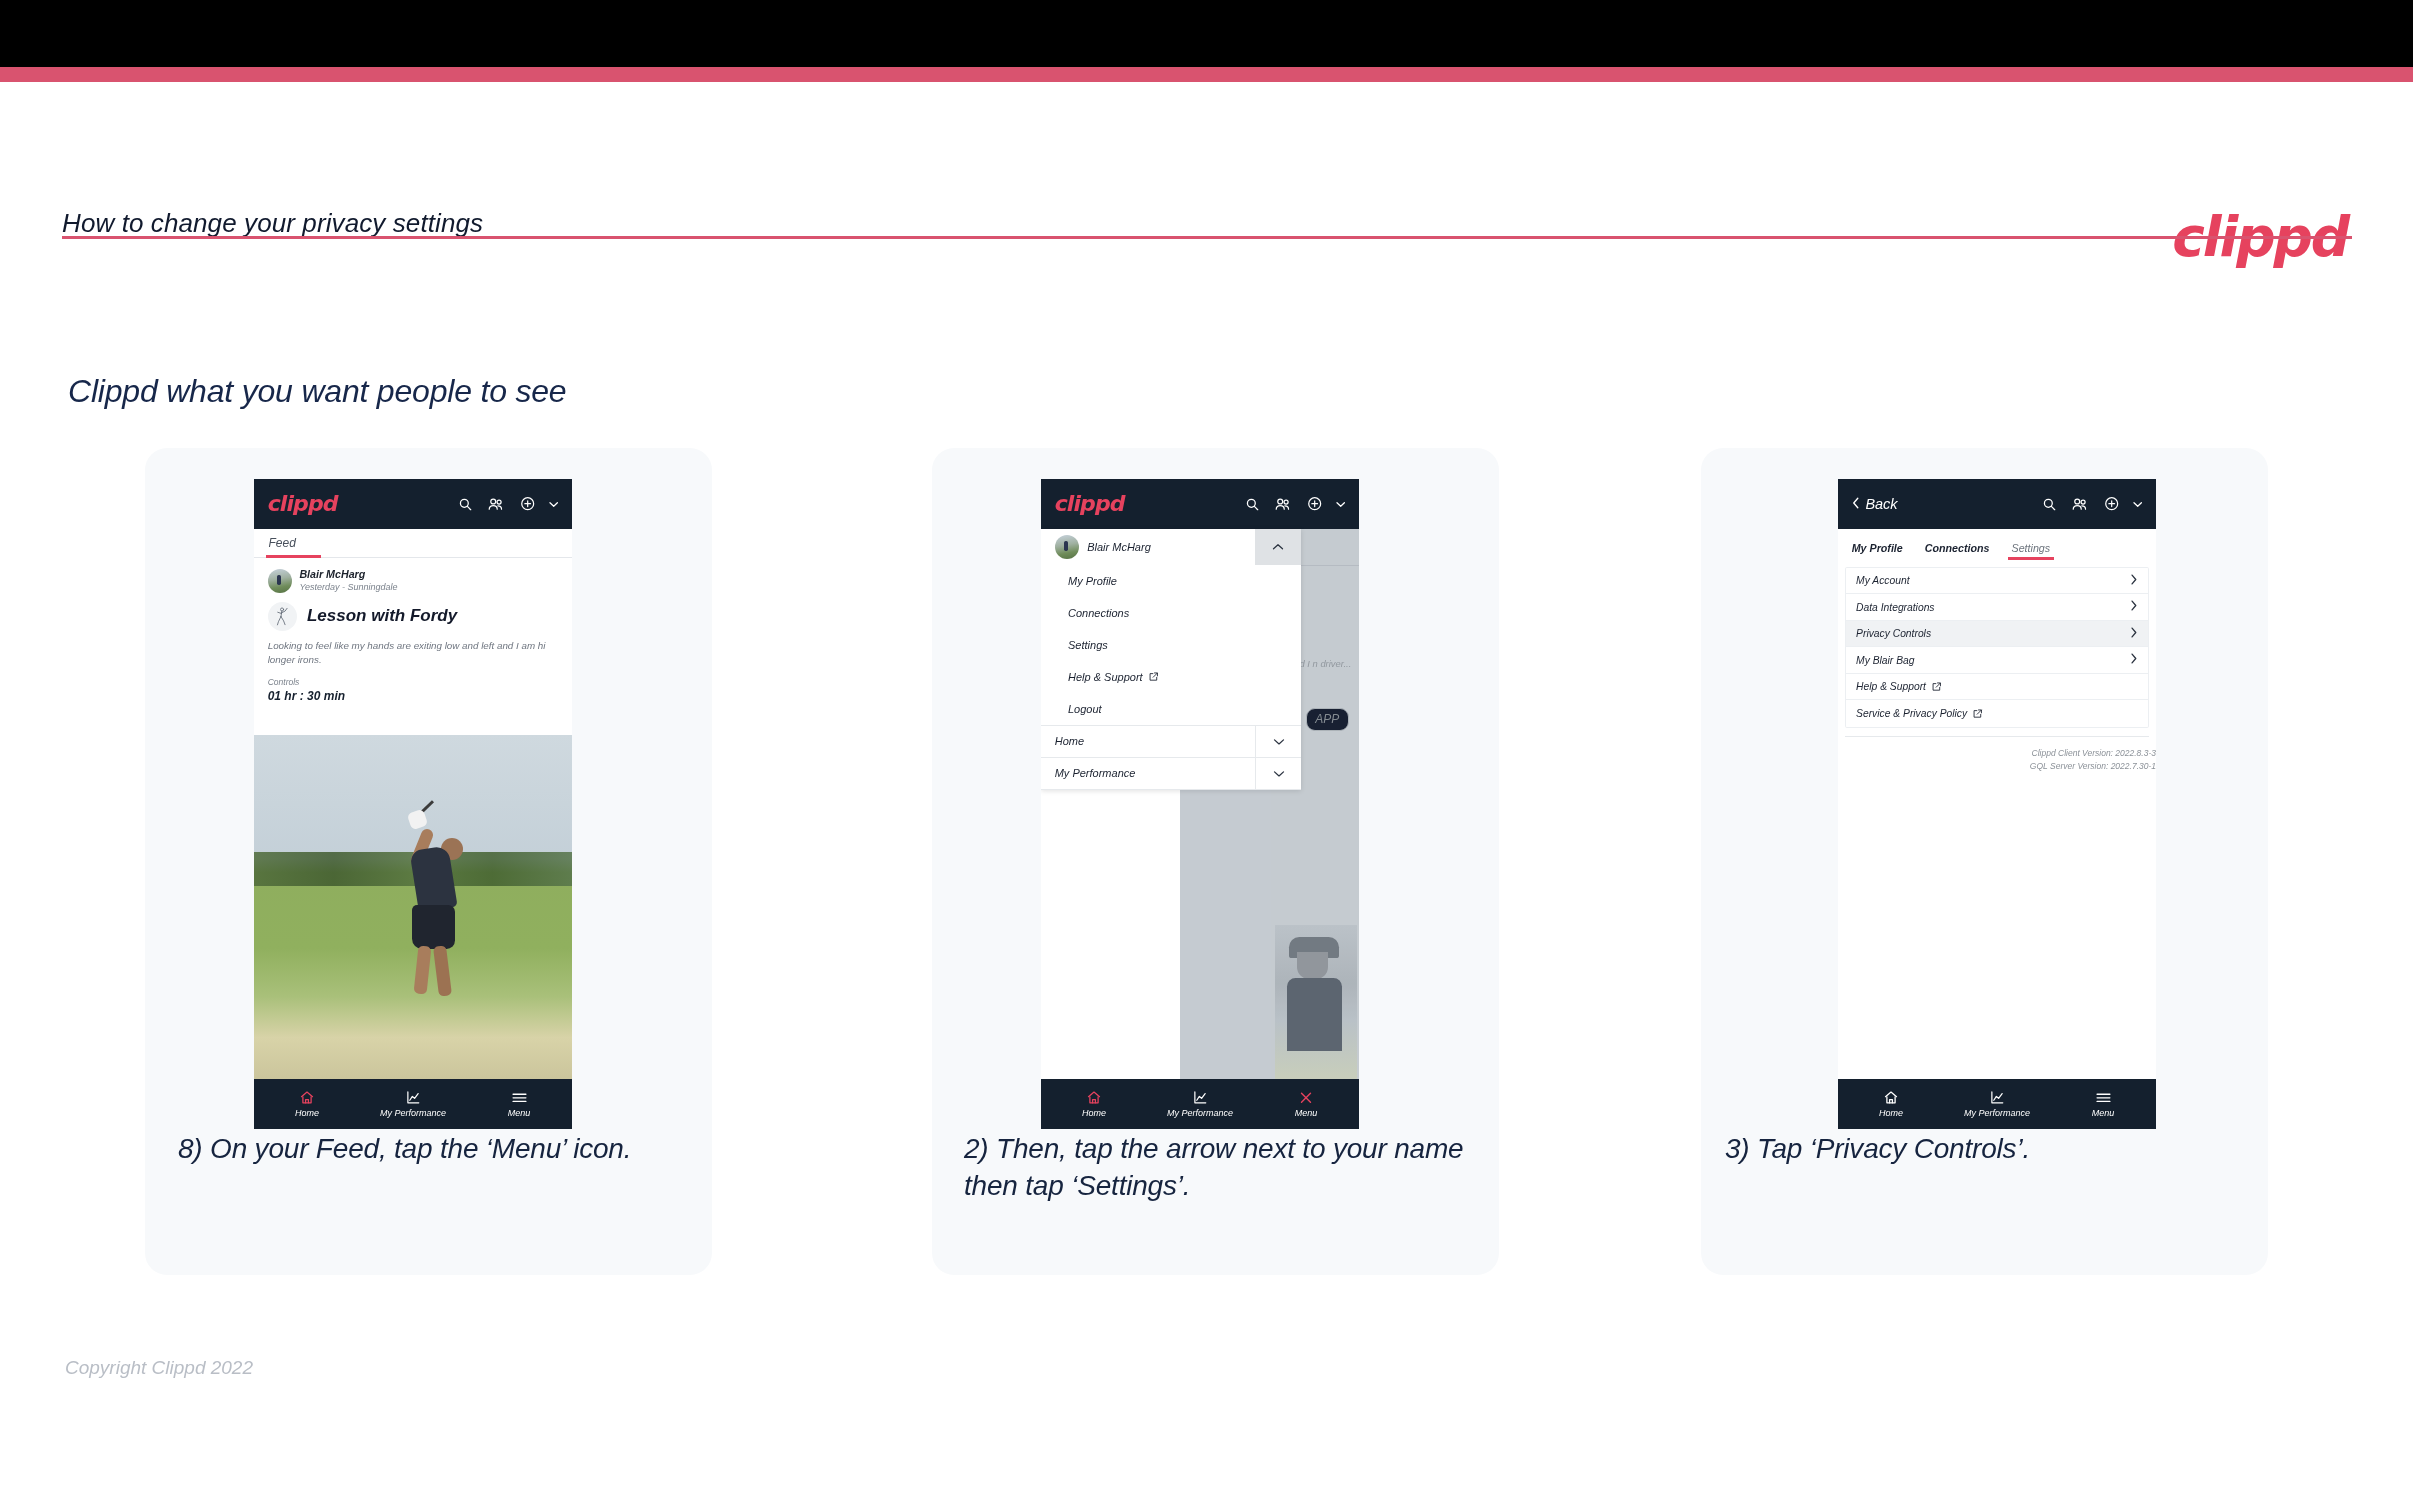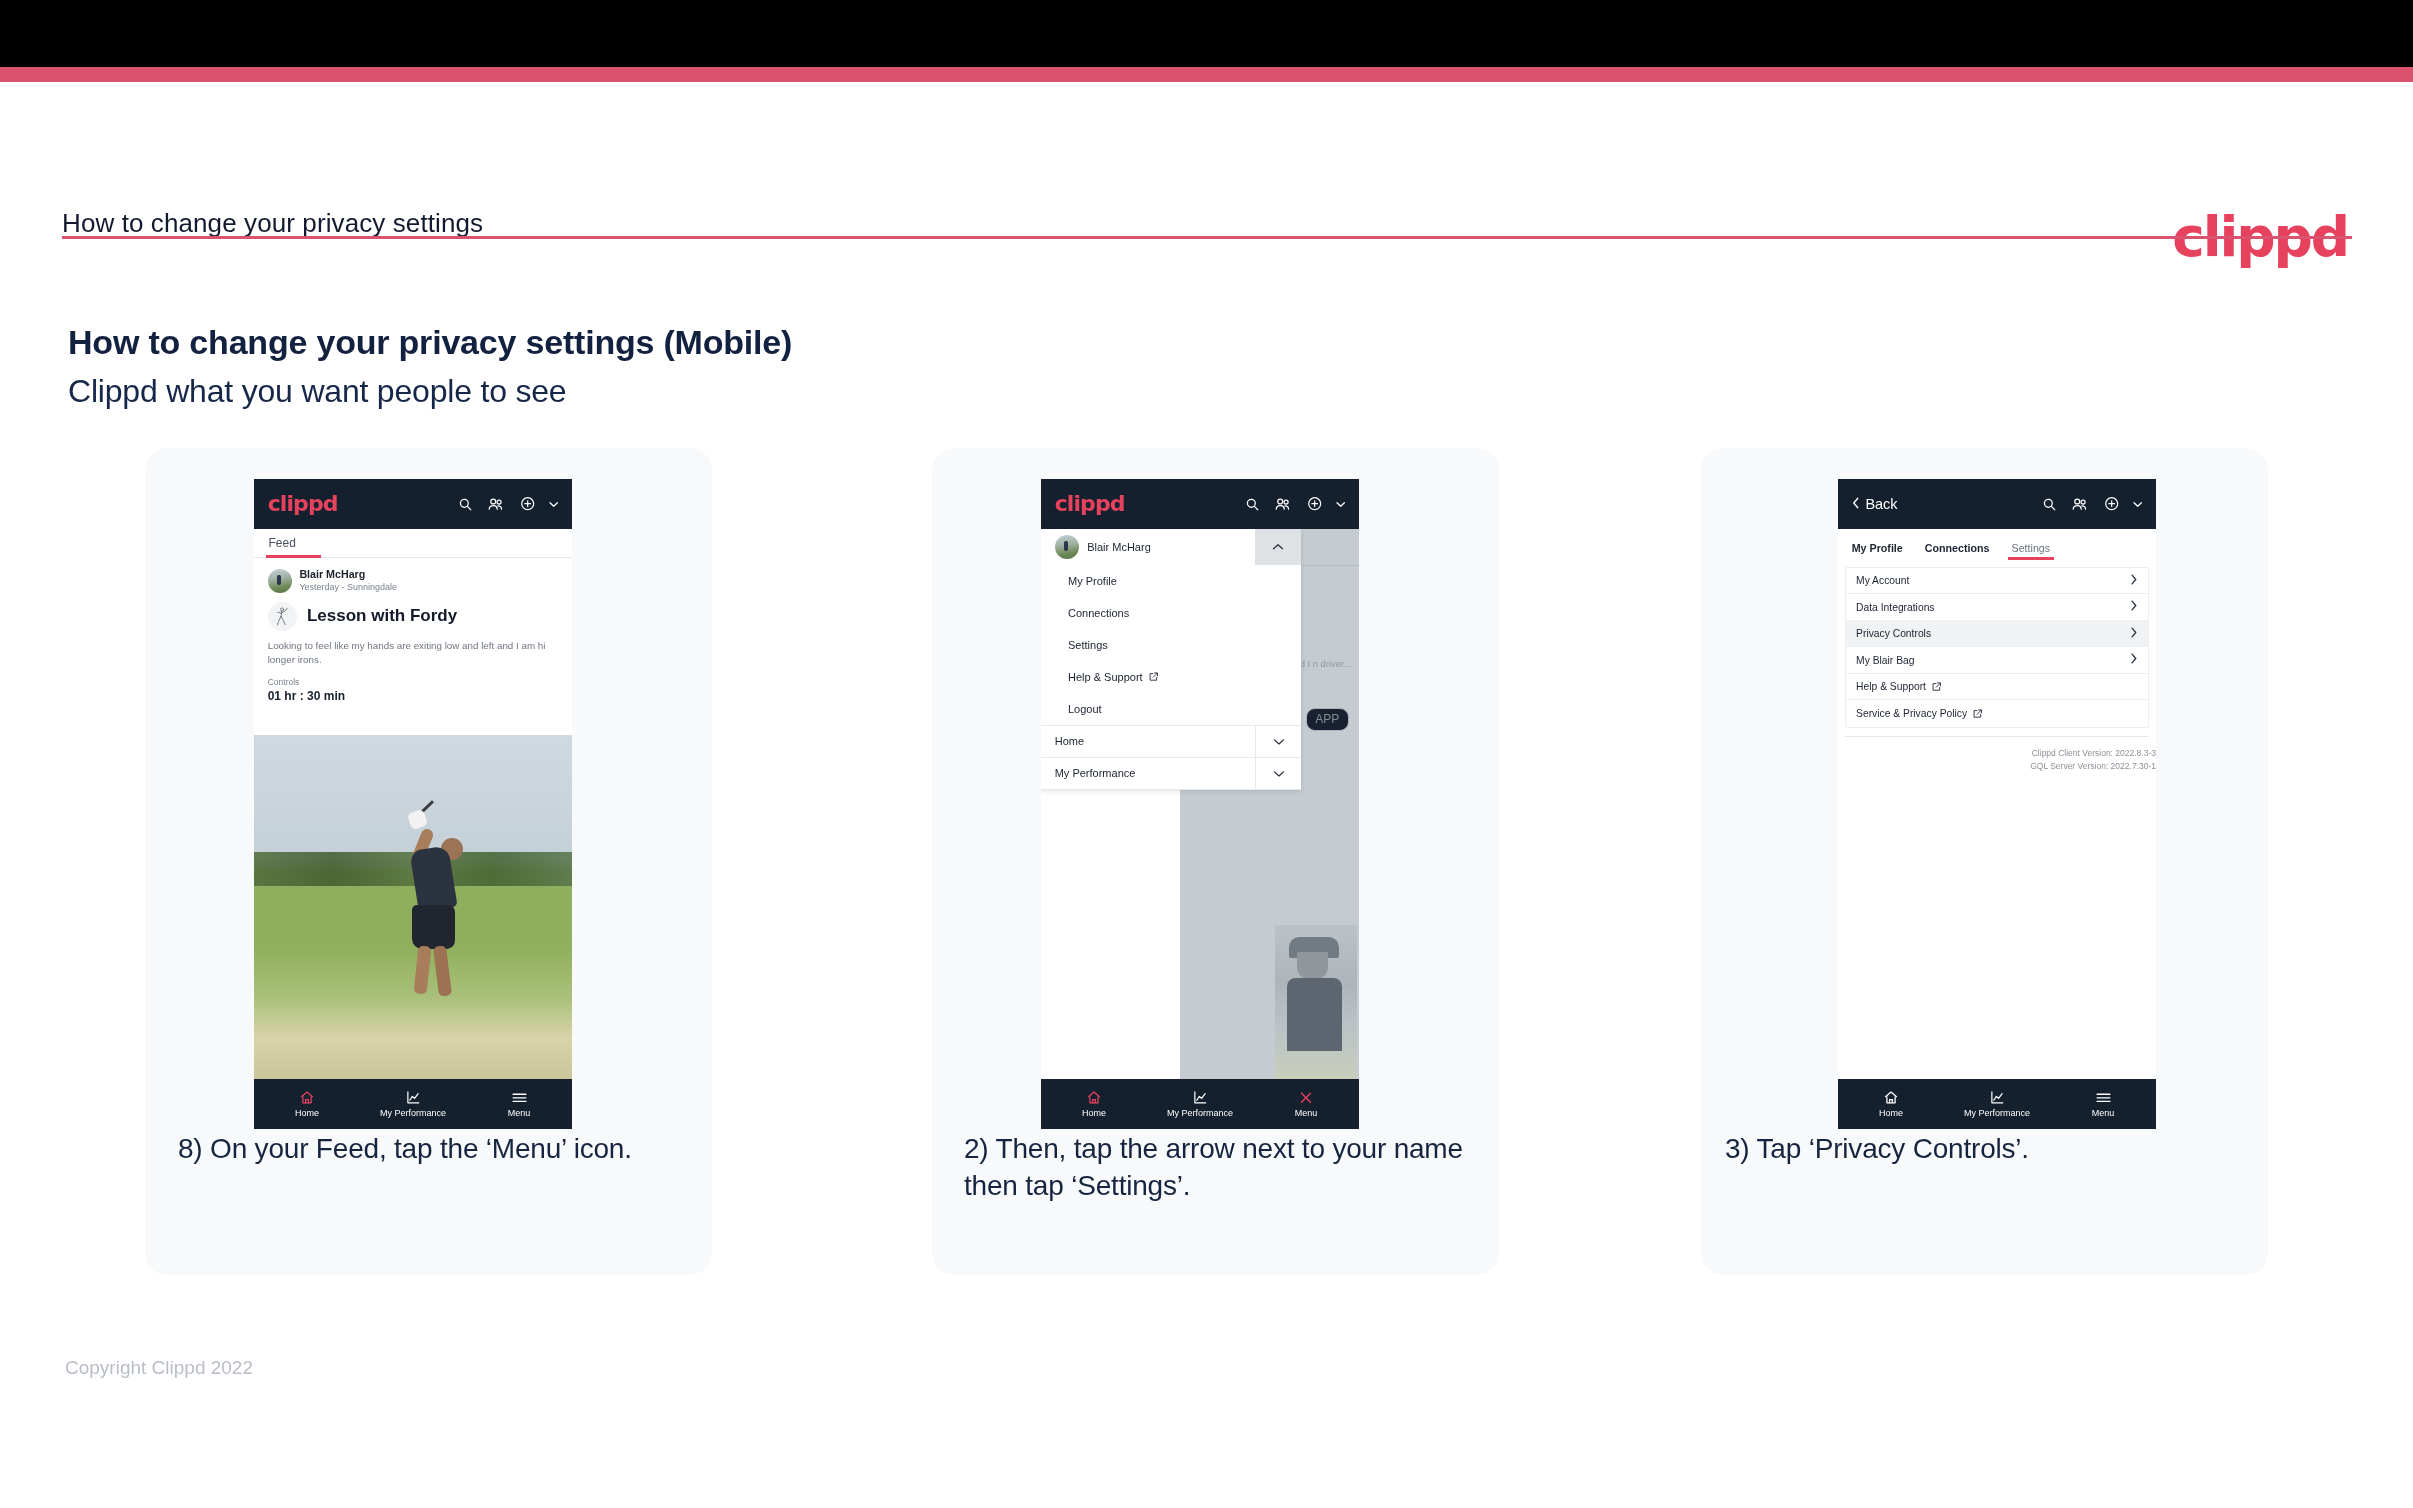--- a/index.html
+++ b/index.html
@@ -3,21 +3,21 @@
 <meta charset="utf-8">
 <style>
   * { box-sizing: border-box; margin: 0; padding: 0; }
   html, body {
     width: 2413px; height: 1508px;
     background: #ffffff;
     font-family: "Liberation Sans", sans-serif;
     overflow: hidden;
   }
 
-  .slide { position: relative; width: 2413px; height: 1508px; background:#ffffff; }
+  .slide { position: relative; width: 2413px; height: 1508px; background:#ffffff;font-style:italic; }
 
   
   .band-black { position:absolute; top:0; left:0; width:2413px; height:67px; background:#000000; }
   .band-pink  { position:absolute; top:67px; left:0; width:2413px; height:15.4px; background:#d9536f; }
 
   
   .slide-header { position:absolute; top:82px; left:0; width:2413px; height:154px; background:#ffffff; }
   .slide-header-title {
     position:absolute; left:62px; top:126px;
     font-size:26px; font-weight:400; color:#111a2e; letter-spacing:0.1px;
@@ -228,21 +228,20 @@
 
   <div class="band-black"></div>
   <div class="band-pink"></div>
 
   <div class="slide-header">
     <div class="slide-header-title">How to change your privacy settings</div>
     <div class="brand-logo">clippd</div>
   </div>
   <div class="header-rule"></div>
 
-  <div class="main-title">How to change your privacy settings (Mobile)</div>
   <div class="main-subtitle">Clippd what you want people to see</div>
 
   <div class="cards">
 
     <div class="card card-1">
       <div class="phone phone-1">
 
         <div class="appbar">
           <div class="appbar-logo">clippd</div>
           <div class="appbar-icons">

